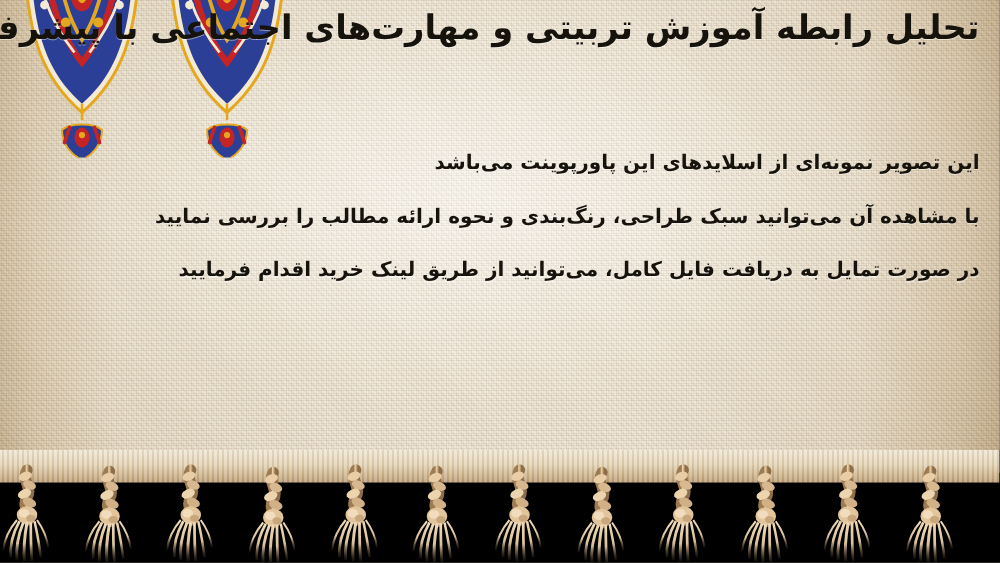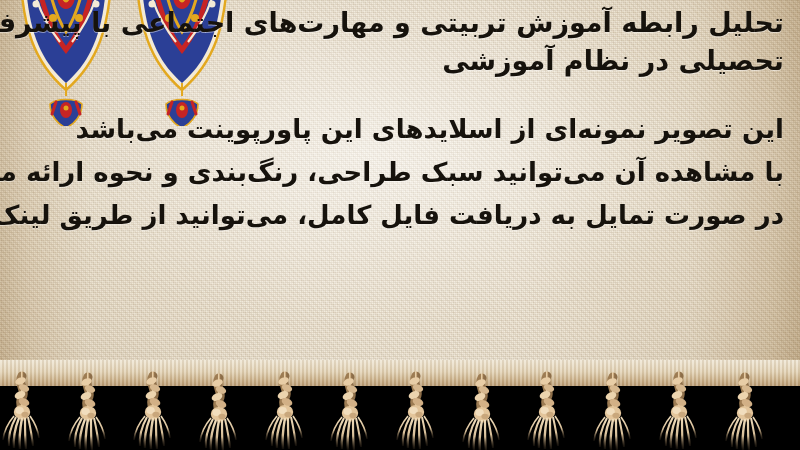--- a/index.html
+++ b/index.html
@@ -90,21 +90,21 @@
     font-weight:700;
     line-height:38px;
     letter-spacing:-0.2px;
     text-shadow:0 1px 0 rgba(255,255,255,.45);
     direction:rtl;
   }
   .body-block{
     position:absolute;right:16px;top:108px;width:770px;
     text-align:right;
     color:#16120c;
-    font-size:26px;
+    font-size:16px;
     font-weight:700;
     line-height:43px;
     letter-spacing:-0.2px;
     text-shadow:0 1px 0 rgba(255,255,255,.40);
     direction:rtl;
   }
   .line{white-space:nowrap;}
 </style>
 </head>
 <body>
@@ -160,21 +160,20 @@
     <g transform="translate(66,78)">
       <use href="#medallion"></use>
     </g>
     <g transform="translate(182,78)">
       <use href="#medallion"></use>
     </g>
   </svg>
 
   <div class="title-block">
     <div class="line">تحلیل رابطه آموزش تربیتی و مهارت‌های اجتماعی با پیشرفت</div>
-    <div class="line">تحصیلی در نظام آموزشی</div>
   </div>
 
   <div class="body-block">
     <div class="line">این تصویر نمونه‌ای از اسلایدهای این پاورپوینت می‌باشد</div>
     <div class="line">با مشاهده آن می‌توانید سبک طراحی، رنگ‌بندی و نحوه ارائه مطالب را بررسی نمایید</div>
     <div class="line">در صورت تمایل به دریافت فایل کامل، می‌توانید از طریق لینک خرید اقدام فرمایید</div>
   </div>
 
   <div class="fringe-band">
     <div class="fringe-edge"></div>

